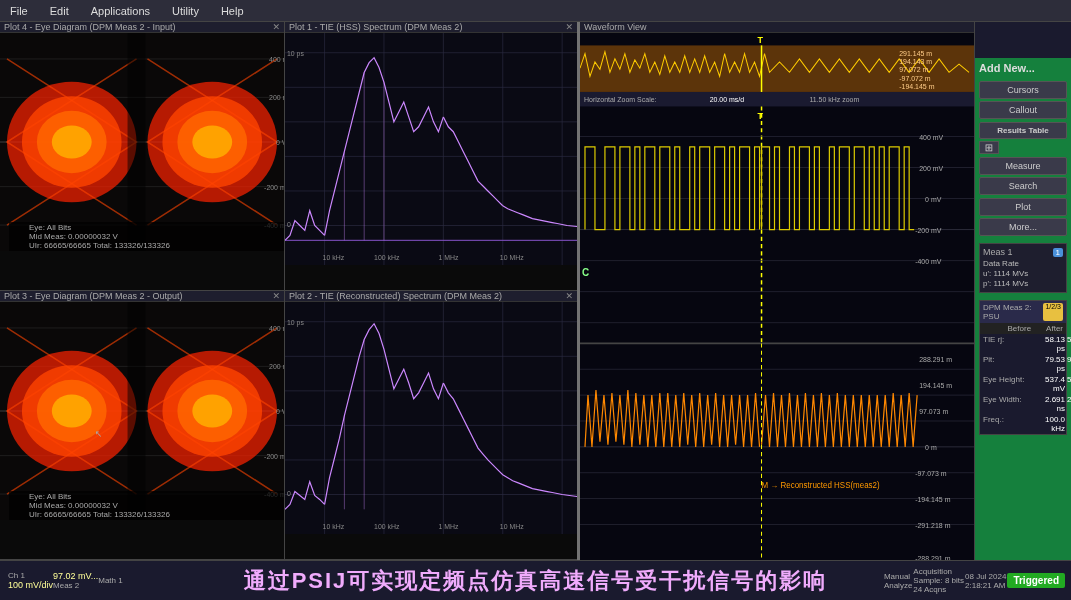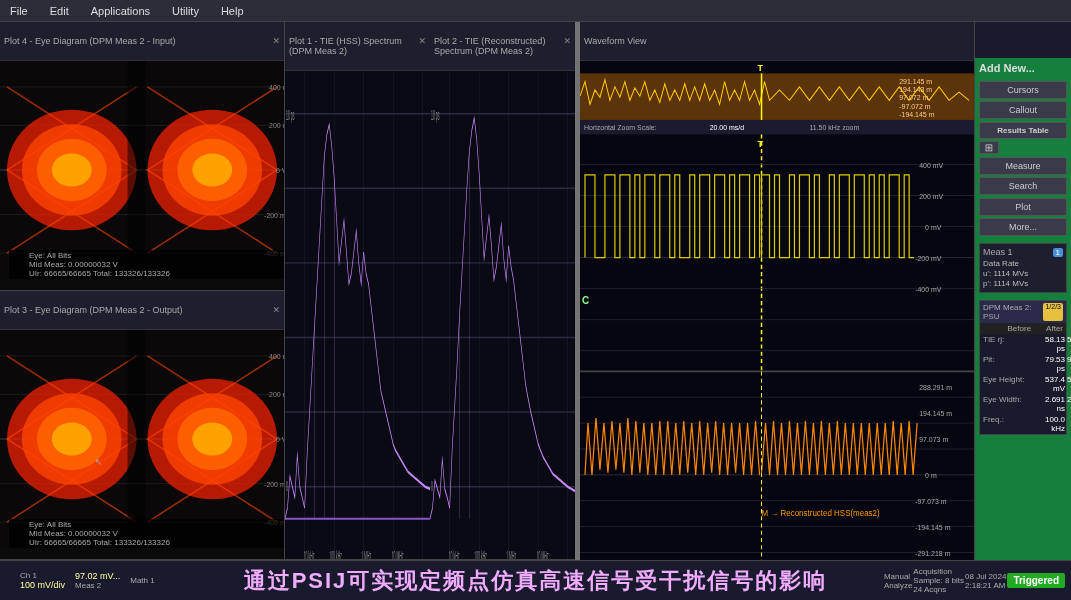--- a/index.html
+++ b/index.html
@@ -49,21 +49,21 @@
       background: #0a0a0a;
       border-bottom: 1px solid #444;
       position: relative;
       overflow: hidden;
     }
 
     .panel-title {
       background: #1e1e2e;
       color: #aaa;
       font-size: 9px;
-      padding: 14px 4px;
+      padding: 0 4px;
       border-bottom: 1px solid #333;
       display: flex;
       justify-content: space-between;
     }
 
     .panel-title .close-x {
       color: #888;
       cursor: pointer;
     }
 
@@ -89,22 +89,23 @@
       background: rgba(0,0,0,0.7);
       padding: 1px 20px;
       font-size: 8px;
       color: #aaa;
     }
 
     
     #mid-panels {
       width: 295px;
       display: flex;
-      flex-direction: row;
-      border-right: 5px solid #737373;
+      flex-direction: column;
+      border-right: 3px solid #737373;
+      text-align: center;
     }
 
     .spectrum-panel {
       flex: 1;
       background: #0a0a0a;
       border-bottom: 1px solid #444;
       position: relative;
       overflow: hidden;
     }
 
@@ -252,22 +253,21 @@
       right: 0;
       text-align: center;
       color: #f0abfc;
       font-size: 22px;
       font-weight: bold;
       letter-spacing: 2px;
     }
 
     #status-left {
       display: flex;
-      gap: 10px;
-      padding: 0 20px;
+      padding: 0 8px;
       z-index: 2;
       background: rgba(26,26,46,0.95);
       height: 100%;
       align-items: center;
     }
 
     .status-item { 
       display: flex; 
       flex-direction: column; 
       font-size: 8px; 

